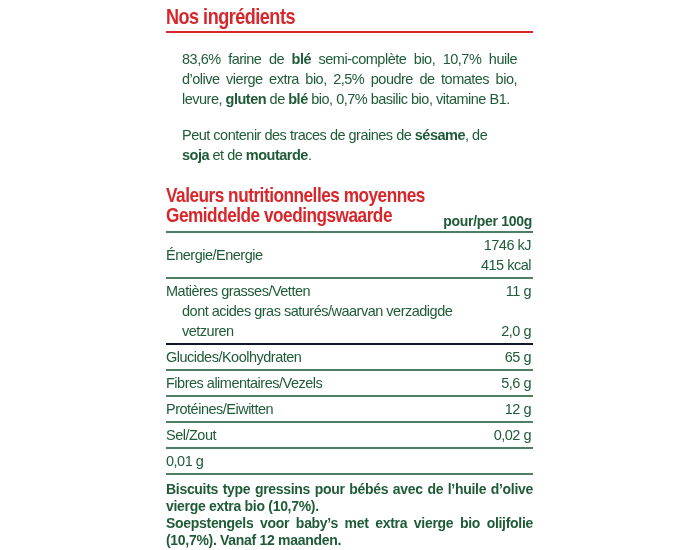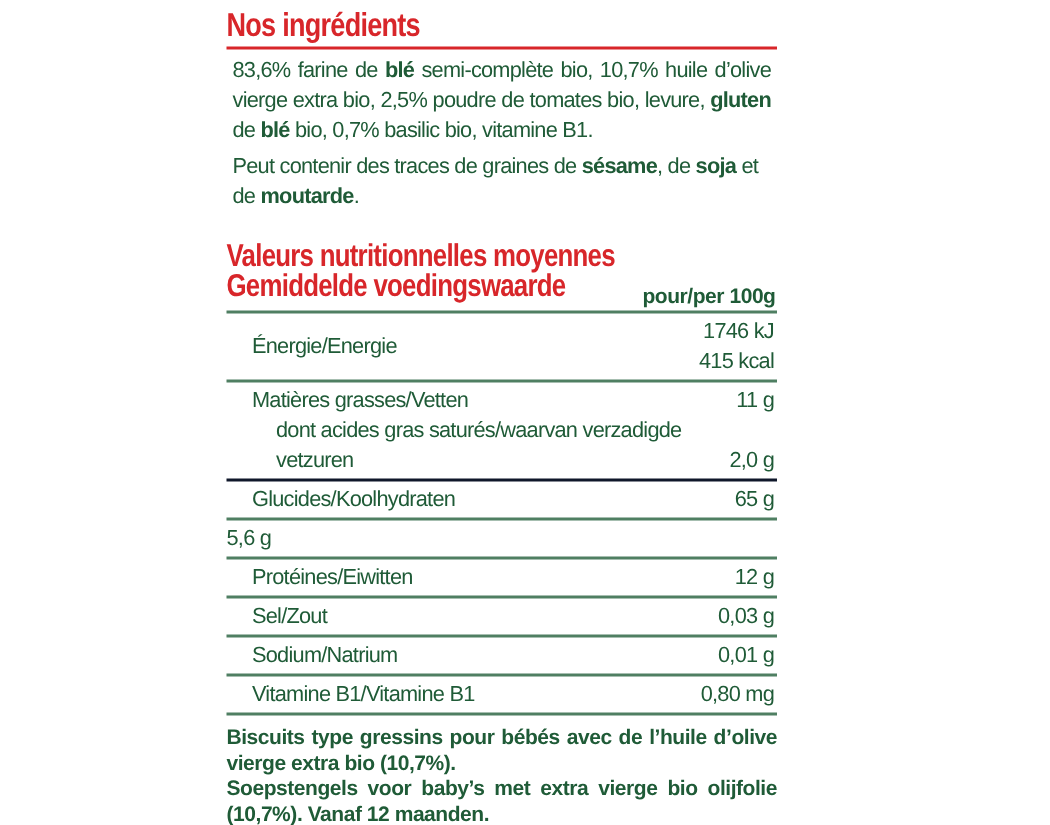--- a/index.html
+++ b/index.html
@@ -1,53 +1,53 @@
 <!DOCTYPE html>
 <html><head>
 <meta charset="utf-8">
 <style>
   html, body { margin: 0; padding: 0; background: #ffffff; }
   body { width: 700px; height: 550px; position: relative; overflow: hidden; }
   .wrap {
-    position: absolute; left: 151px; top: 4px; width: 367px;
+    position: absolute; left: 166px; top: 4px; width: 367px;
     color: #1f5b37;
     font-family: "Liberation Sans", sans-serif;
   }
   .h-red {
     color: #d8262a;
     font-family: "Liberation Sans", sans-serif;
     font-weight: bold;
     font-stretch: condensed;
     letter-spacing: -0.6px;
     transform: scaleX(0.82);
     transform-origin: left center;
     white-space: nowrap;
   }
   .title1 { font-size: 22px; line-height: 26px; height: 26px; }
   .redrule { height: 2px; background: #d8262a; margin-top: 1px; }
   .ingr {
     font-size: 14.5px; line-height: 20px; margin-top: 2px;
     letter-spacing: -0.5px;
   }
-  .ingr p { margin: 4px; }
+  .ingr p { margin: 16px; }
   .ingr b { font-weight: bold; }
   .ingr .just { text-align: justify; text-align-last: left; }
   .nut-head { position: relative; margin-top: 20px; height: 46px; }
   .nut-head .t { font-size: 21px; line-height: 20px; }
   .nut-head .per {
     position: absolute; right: 1px; bottom: 2px;
     font-weight: bold; font-size: 14px; letter-spacing: -0.3px; text-align: right;
   }
   .greenrule { height: 2px; background: #4f7f62; }
   .row {
     display: flex; justify-content: space-between; align-items: flex-end;
     font-size: 14.5px; line-height: 20px; letter-spacing: -0.5px;
     padding: 2px 0 2px 0; border-bottom: 2px solid #4f7f62;
   }
-  .row .label { flex: 1; margin-left: 17px; }
+  .row .label { flex: 1; }
   .row .val { text-align: right; white-space: nowrap; padding-right: 2px; }
   .sub { padding-left: 16px; }
   .multi { display: flex; flex-direction: column; }
   .footer {
     margin-top: 6px; font-weight: bold; font-size: 14px; line-height: 17px;
     letter-spacing: -0.3px;
   }
   .footer p { margin: 0; text-align: justify; text-align-last: left; }
 </style>
 </head>
@@ -88,37 +88,33 @@
         <span class="val">2,0 g</span>
       </div>
     </div>
     <div style="border-bottom:2px solid #4f7f62; padding:2px 0;">
       <div class="row" style="border:none; padding:0;">
         <span class="label">Glucides/Koolhydraten</span>
         <span class="val">65 g</span>
       </div>
     </div>
     <div class="row">
+      <span class="label">Fibres alimentaires/Vezels</span>
       <span class="val">5,6 g</span>
     </div>
     <div class="row">
       <span class="label">Protéines/Eiwitten</span>
       <span class="val">12 g</span>
     </div>
     <div class="row">
       <span class="label">Sel/Zout</span>
-      <span class="val">0,03 g</span>
+      <span class="val">0,02 g</span>
     </div>
     <div class="row">
-      <span class="label">Sodium/Natrium</span>
       <span class="val">0,01 g</span>
-    </div>
-    <div class="row">
-      <span class="label">Vitamine B1/Vitamine B1</span>
-      <span class="val">0,80 mg</span>
     </div>
   </div>
 
   <div class="footer">
     <p>Biscuits type gressins pour bébés avec de l’huile d’olive vierge extra bio (10,7%).</p>
     <p>Soepstengels voor baby’s met extra vierge bio olijfolie (10,7%). Vanaf 12 maanden.</p>
   </div>
 </div>
 
 </body></html>

